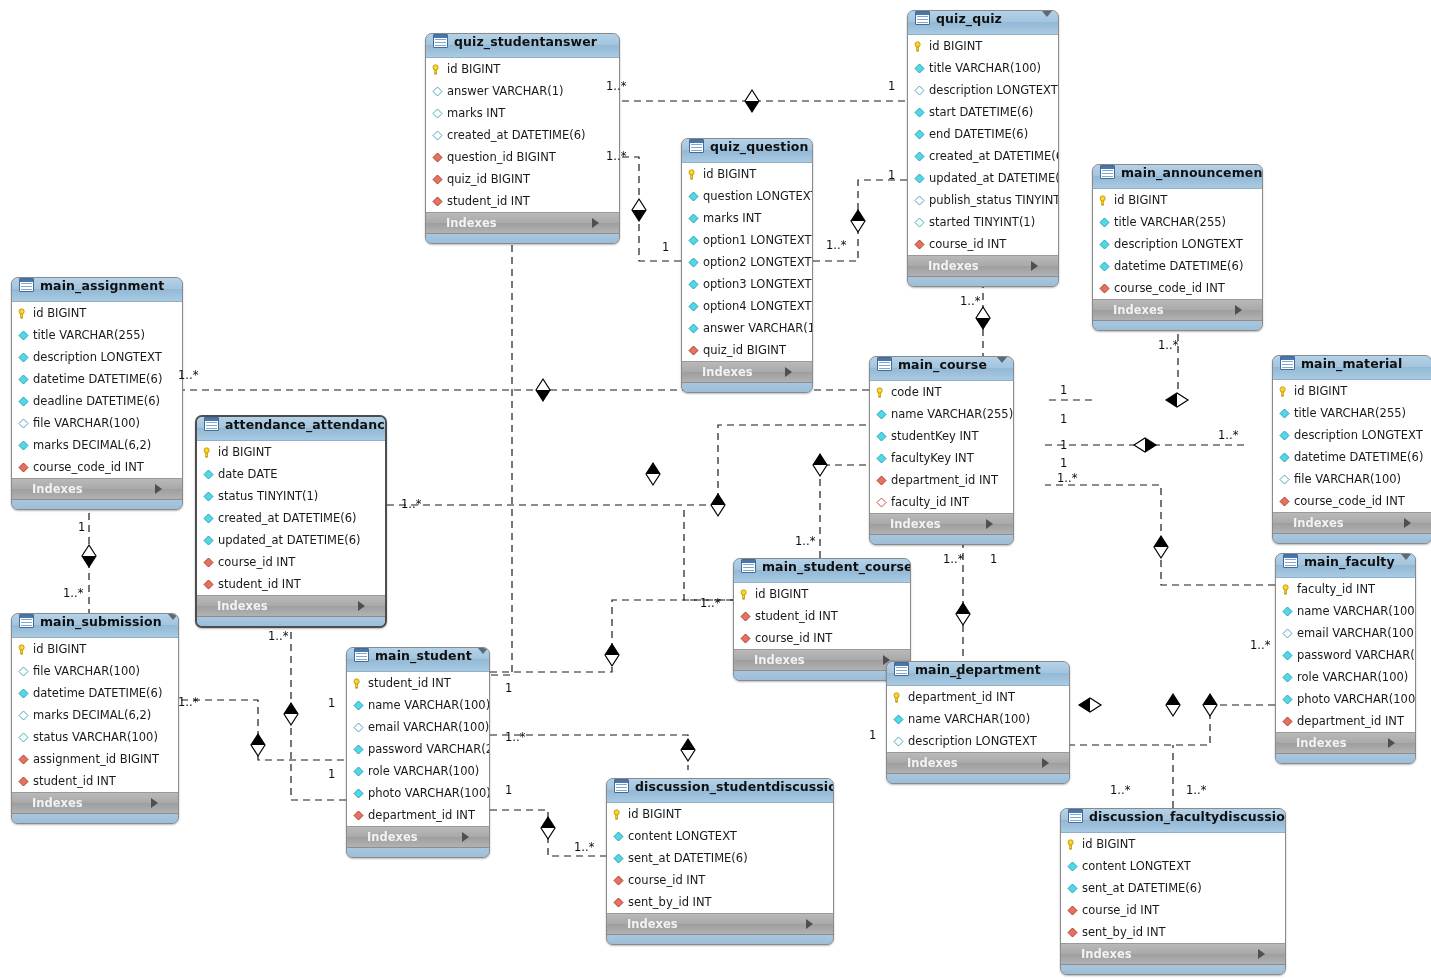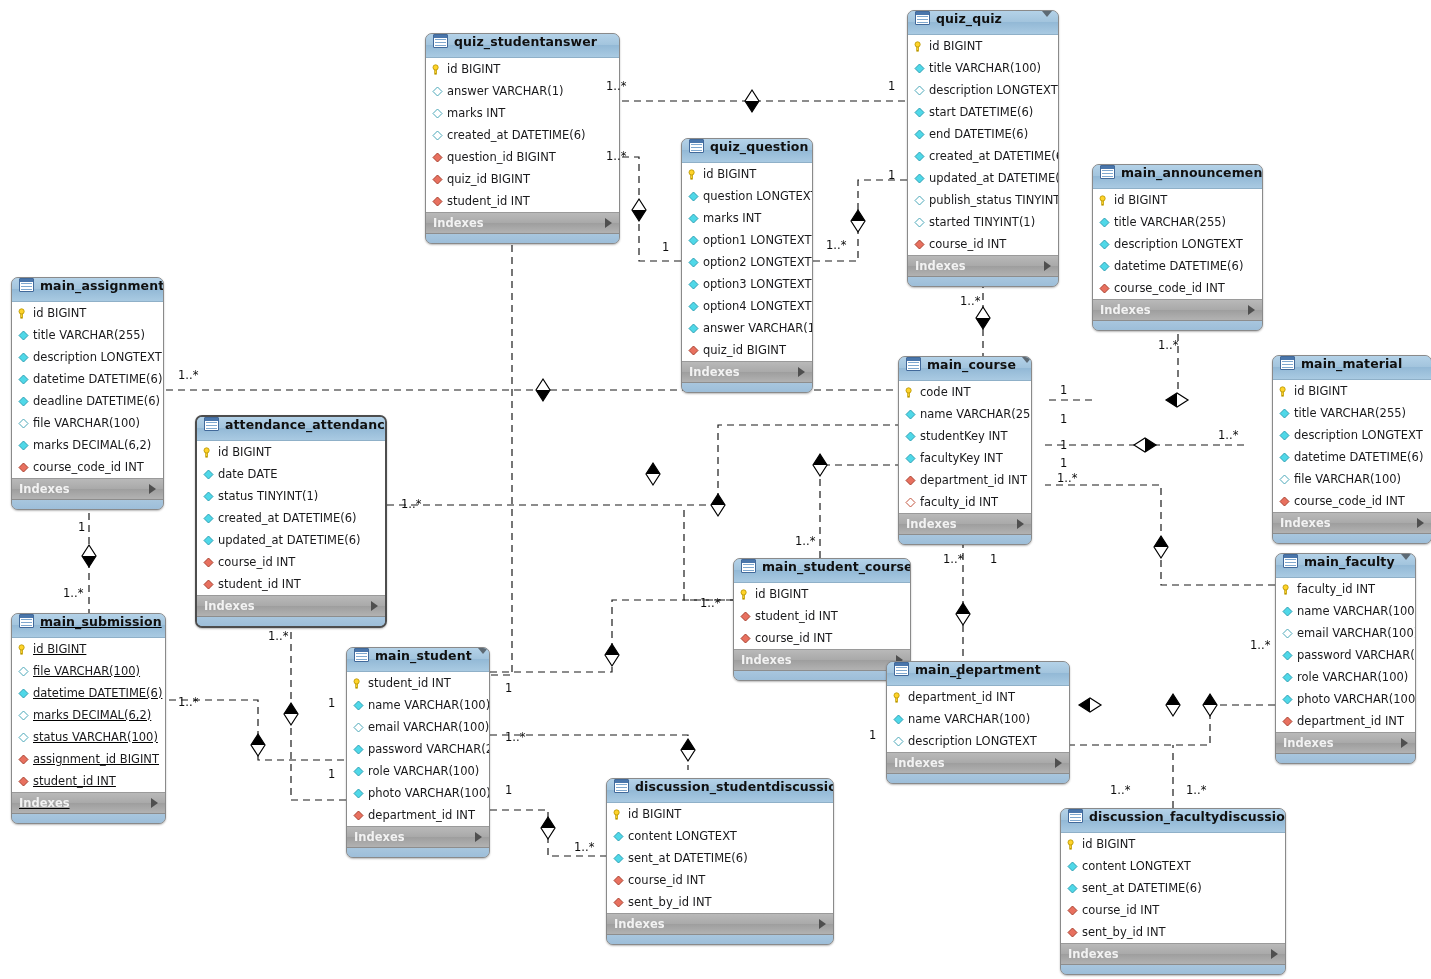--- a/index.html
+++ b/index.html
@@ -51,21 +51,21 @@
   }
   .cols{background:#ffffff;border-bottom:1px solid #9a9a9a;}
   .col{
     height:22px;display:flex;align-items:center;
     padding:0 6px 0 6px;white-space:nowrap;
   }
   .col .g{flex:0 0 auto;margin-right:4px;display:block;}
   .col .txt{font-size:11.5px;color:#19191b;}
   .idx{
     height:20px;display:flex;align-items:center;justify-content:space-between;
-    padding:0 7px;
+    padding:0 20px;
     background:linear-gradient(to bottom,#b9b9b9 0%,#a9a9a9 50%,#9e9e9e 51%,#b2b2b2 100%);
     border-bottom:1px solid #8d8d8d;
   }
   .idx .ilbl{font-size:11.5px;font-weight:bold;color:#f2f2f2;}
   .idx .iarrow{width:0;height:0;border-top:5px solid transparent;border-bottom:5px solid transparent;border-left:7px solid #4f4f4f;}
   .foot{height:9px;background:linear-gradient(to bottom,#a8c6de,#9dbed9);}
 
   
   .card{
     position:absolute;font-size:11.5px;color:#0d0d0d;white-space:nowrap;
@@ -399,21 +399,21 @@
           </svg>
           <span class="txt">course_code_id INT</span>
         </div>
       </div>
       <div class="idx">
         <span class="ilbl">Indexes</span>
         <span class="iarrow"></span>
       </div>
       <div class="foot"></div>
     </div>
-    <div class="tbl" style="left: 11px; top: 277px; width: 153px;">
+    <div class="tbl" style="left: 11px; top: 277px; width: 172px;">
       <div class="hdr">
         <span class="ticon"></span>
         <span class="tname">main_assignment</span>
       </div>
       <div class="cols">
         <div class="col">
           <svg width="11" height="11" viewBox="0 0 11 11" class="g">
             <rect x="2.7" y="5" width="1.9" height="5.2" fill="#ffd32a" stroke="#b59400" stroke-width=".7"></rect>
             <circle cx="3.6" cy="3.4" r="2.6" fill="#ffd32a" stroke="#b59400" stroke-width=".8"></circle>
           </svg>
@@ -461,21 +461,21 @@
           </svg>
           <span class="txt">course_code_id INT</span>
         </div>
       </div>
       <div class="idx">
         <span class="ilbl">Indexes</span>
         <span class="iarrow"></span>
       </div>
       <div class="foot"></div>
     </div>
-    <div class="tbl" style="left: 898px; top: 356px; width: 134px;">
+    <div class="tbl" style="left: 869px; top: 356px; width: 145px;">
       <div class="hdr">
         <span class="ticon"></span>
         <span class="tname">main_course</span>
         <span class="caret"></span>
       </div>
       <div class="cols">
         <div class="col">
           <svg width="11" height="11" viewBox="0 0 11 11" class="g">
             <rect x="2.7" y="5" width="1.9" height="5.2" fill="#ffd32a" stroke="#b59400" stroke-width=".7"></rect>
             <circle cx="3.6" cy="3.4" r="2.6" fill="#ffd32a" stroke="#b59400" stroke-width=".8"></circle>
@@ -707,21 +707,21 @@
           </svg>
           <span class="txt">course_id INT</span>
         </div>
       </div>
       <div class="idx">
         <span class="ilbl">Indexes</span>
         <span class="iarrow"></span>
       </div>
       <div class="foot"></div>
     </div>
-    <div class="tbl" style="left: 11px; top: 613px; width: 155px; text-decoration: underline;">
+    <div class="tbl" style="left: 11px; top: 613px; width: 168px;">
       <div class="hdr">
         <span class="ticon"></span>
         <span class="tname">main_submission</span>
         <span class="caret"></span>
       </div>
       <div class="cols">
         <div class="col">
           <svg width="11" height="11" viewBox="0 0 11 11" class="g">
             <rect x="2.7" y="5" width="1.9" height="5.2" fill="#ffd32a" stroke="#b59400" stroke-width=".7"></rect>
             <circle cx="3.6" cy="3.4" r="2.6" fill="#ffd32a" stroke="#b59400" stroke-width=".8"></circle>

